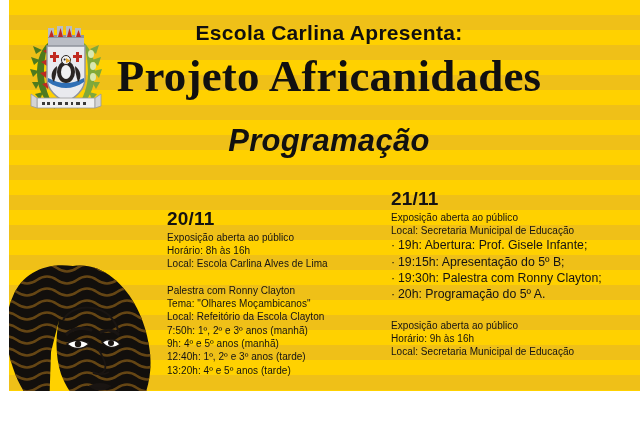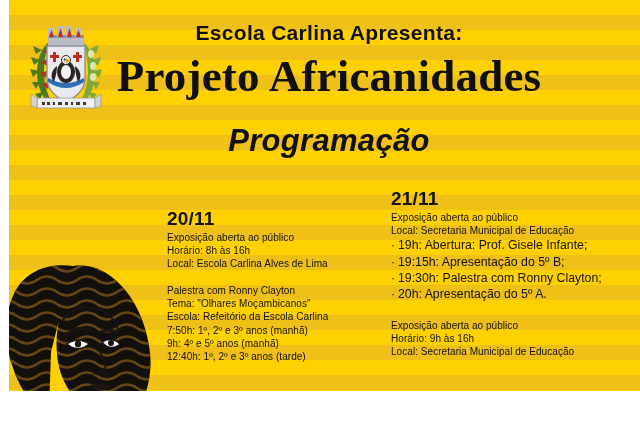--- a/index.html
+++ b/index.html
@@ -319,36 +319,37 @@
       <p class="line">Exposição aberta ao público</p>
       <p class="line">Horário: 8h às 16h</p>
       <p class="line">Local: Escola Carlina Alves de Lima</p>
     </div>
 
     <div class="block-gap"></div>
 
     <div>
       <p class="line">Palestra com Ronny Clayton</p>
       <p class="line">Tema: "Olhares Moçambicanos"</p>
-      <p class="line">Escola: Refeitório da Escola Carlina</p>
+      <p class="line">Local: Refeitório da Escola Clayton</p>
       <p class="line">7:50h: 1º, 2º e 3º anos (manhã)</p>
       <p class="line">9h: 4º e 5º anos (manhã)</p>
       <p class="line">12:40h: 1º, 2º e 3º anos (tarde)</p>
+      <p class="line">13:20h: 4º e 5º anos (tarde)</p>
     </div>
   </div>
 
   <div id="col-right" class="column">
     <div>
       <div class="date-heading">21/11</div>
       <p class="line">Exposição aberta ao público</p>
       <p class="line">Local: Secretaria Municipal de Educação</p>
       <p class="bullet-line"><span class="bullet-dot">·</span><span>19h: Abertura: Prof. Gisele Infante;</span></p>
       <p class="bullet-line"><span class="bullet-dot">·</span><span>19:15h: Apresentação do 5º B;</span></p>
       <p class="bullet-line"><span class="bullet-dot">·</span><span>19:30h: Palestra com Ronny Clayton;</span></p>
-      <p class="bullet-line"><span class="bullet-dot">·</span><span>20h: Apresentação do 5º A.</span></p>
+      <p class="bullet-line"><span class="bullet-dot">·</span><span>20h: Programação do 5º A.</span></p>
     </div>
 
     <div class="section-gap"></div>
 
     <div>
       <p class="line">Exposição aberta ao público</p>
       <p class="line">Horário: 9h às 16h</p>
       <p class="line">Local: Secretaria Municipal de Educação</p>
     </div>
   </div>

